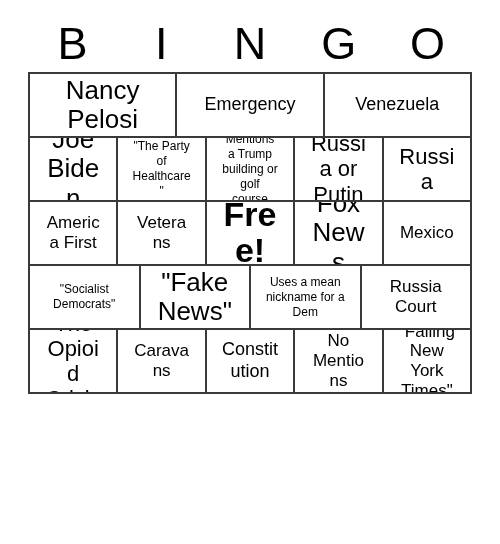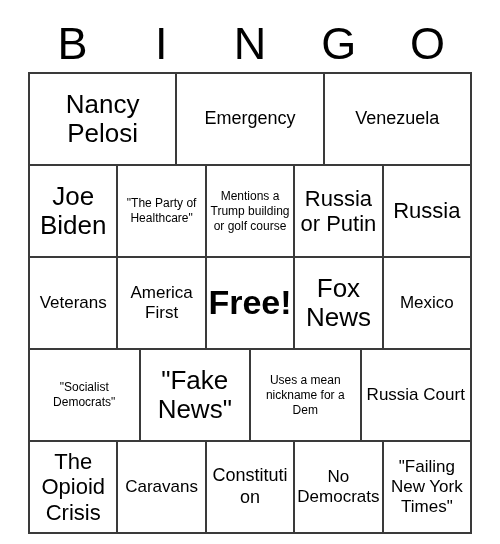--- a/index.html
+++ b/index.html
@@ -42,29 +42,29 @@
     border-left: 2px solid #3a3a3a;
     box-sizing: border-box;
   }
   .grid-row {
     display: flex;
     width: 100%;
   }
   .cell {
     flex: 1 1 0;
     width: 20%;
-    height: 92px;
+    height: 64px;
     box-sizing: border-box;
     border-right: 2px solid #3a3a3a;
     border-bottom: 2px solid #3a3a3a;
     display: flex;
     align-items: center;
     justify-content: center;
     text-align: center;
-    padding: 1px 1px;
+    padding: 1px 14px;
     overflow: hidden;
     background: #ffffff;
   }
   .cell-text {
     display: block;
     width: 100%;
     line-height: 1.1;
     word-wrap: break-word;
   }
   
@@ -112,24 +112,24 @@
         </div>
         <div class="cell fs-lg">
           <span class="cell-text">Russia or Putin</span>
         </div>
         <div class="cell fs-lg">
           <span class="cell-text">Russia</span>
         </div>
       </div>
       <div class="grid-row">
         <div class="cell fs-md">
-          <span class="cell-text">Veterans</span>
+          <span class="cell-text">America First</span>
         </div>
         <div class="cell fs-md">
-          <span class="cell-text">America First</span>
+          <span class="cell-text">Veterans</span>
         </div>
         <div class="cell fs-xxl">
           <span class="cell-text">Free!</span>
         </div>
         <div class="cell fs-xl">
           <span class="cell-text">Fox News</span>
         </div>
         <div class="cell fs-md">
           <span class="cell-text">Mexico</span>
         </div>
@@ -152,21 +152,21 @@
         <div class="cell fs-lg">
           <span class="cell-text">The Opioid Crisis</span>
         </div>
         <div class="cell fs-md">
           <span class="cell-text">Caravans</span>
         </div>
         <div class="cell fs-sm">
           <span class="cell-text">Constitution</span>
         </div>
         <div class="cell fs-md">
-          <span class="cell-text">No Democrats</span>
+          <span class="cell-text">No Mentions</span>
         </div>
         <div class="cell fs-md">
           <span class="cell-text">"Failing New York Times"</span>
         </div>
       </div>
     </div>
 
 </div>
 
 </body></html>

